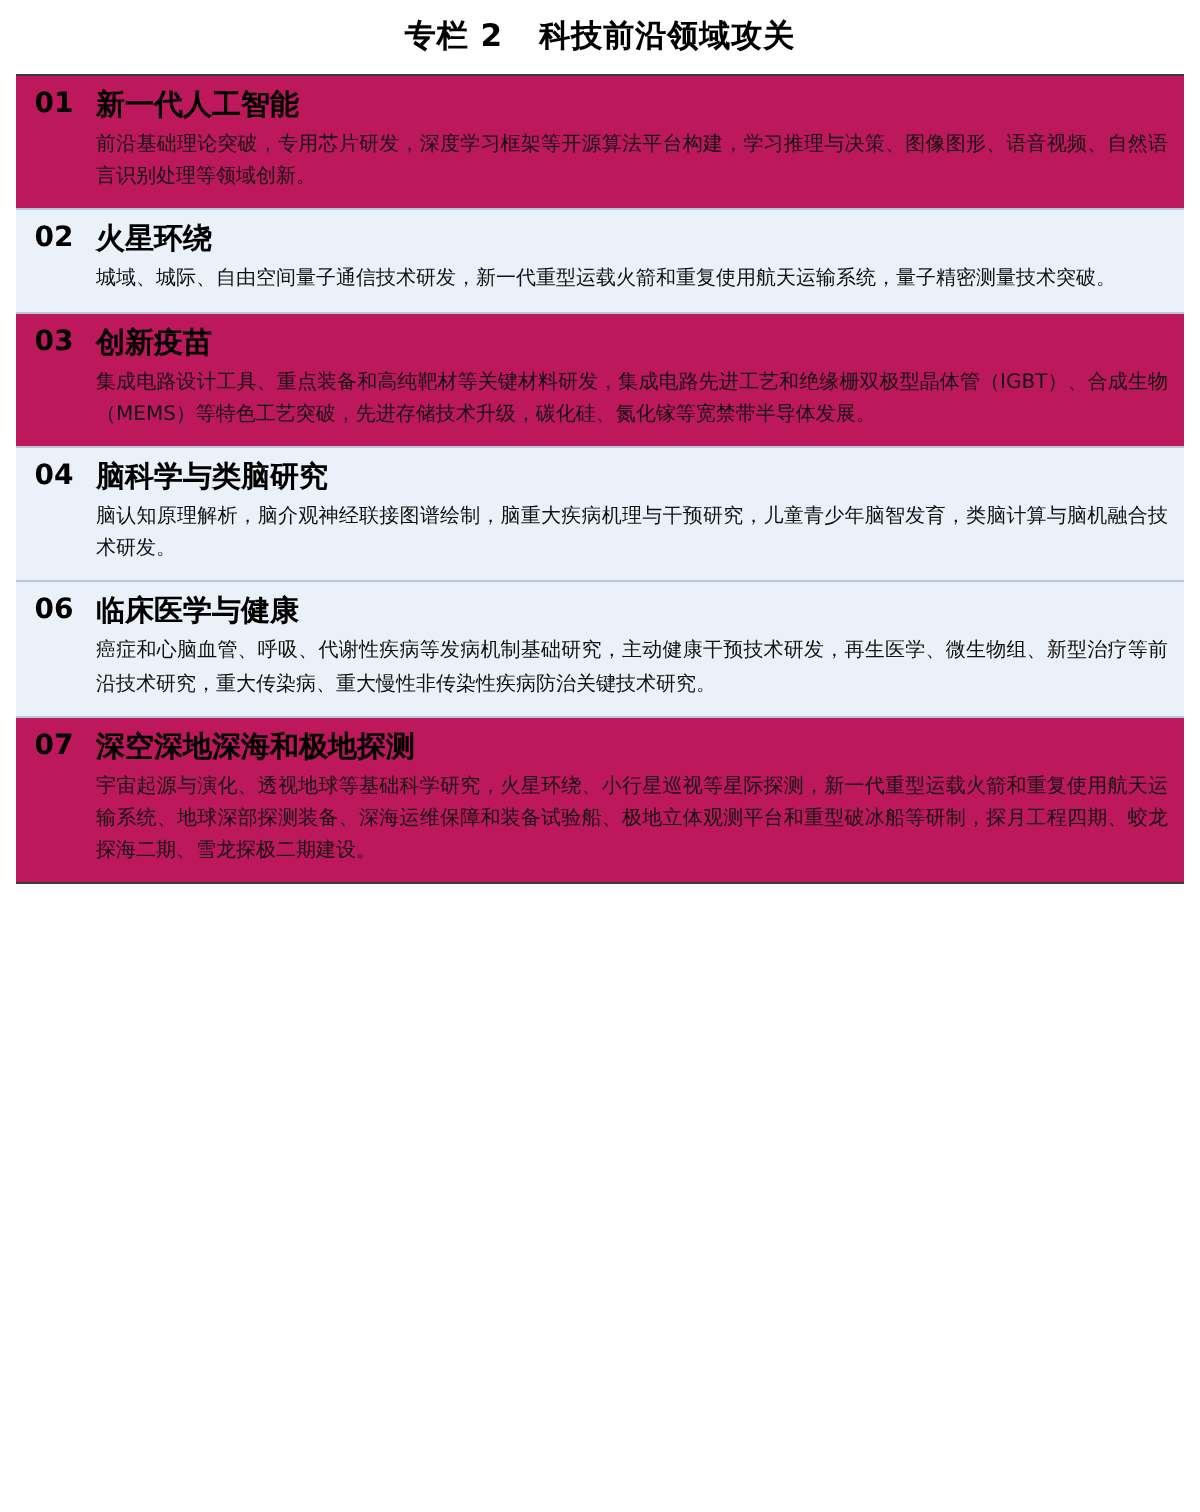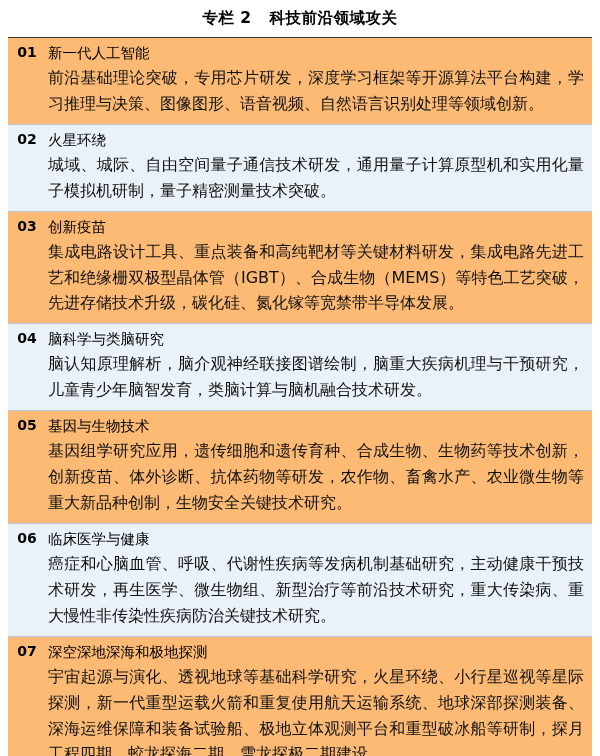--- a/index.html
+++ b/index.html
@@ -32,21 +32,21 @@
     margin-right: 18px;
   }
   table.panel {
     width: 100%;
     border-collapse: collapse;
     table-layout: fixed;
     border-top: 1.4px solid #3b3b3b;
     border-bottom: 1.4px solid #3b3b3b;
   }
   table.panel tr.row {
-    background: #fdba74;
+    background: #be185d;
   }
   table.panel tr.row.alt {
     background: #eaf1f8;
   }
   td.num {
     width: 38px;
     vertical-align: top;
     text-align: center;
     font-size: 14px;
     font-weight: bold;
@@ -58,27 +58,27 @@
     vertical-align: top;
     padding: 5px 8px 7px 2px;
     border-top: 1px solid #b9c8d8;
   }
   tr.row:first-child td.num,
   tr.row:first-child td.body {
     border-top: none;
   }
   .item-head {
     font-size: 14.5px;
-    font-weight: normal;
+    font-weight: bold;
     line-height: 1.45;
     margin: 0 0 1px 0;
     color: #000;
   }
   .item-text {
-    font-size: 16px;
+    font-size: 10px;
     line-height: 1.62;
     text-align: justify;
     text-justify: inter-ideograph;
     margin: 0;
     color: #111;
   }
 </style>
 </head>
 <body>
 
@@ -94,42 +94,35 @@
         <td class="num">01</td>
         <td class="body">
           <div class="item-head">新一代人工智能</div>
           <div class="item-text">前沿基础理论突破，专用芯片研发，深度学习框架等开源算法平台构建，学习推理与决策、图像图形、语音视频、自然语言识别处理等领域创新。</div>
         </td>
       </tr>
       <tr class="row alt">
         <td class="num">02</td>
         <td class="body">
           <div class="item-head">火星环绕</div>
-          <div class="item-text">城域、城际、自由空间量子通信技术研发，通用量子计算原型机和实用化量子模拟机研制，量子精密测量技术突破。</div>
+          <div class="item-text">城域、城际、自由空间量子通信技术研发，新一代重型运载火箭和重复使用航天运输系统，量子精密测量技术突破。</div>
         </td>
       </tr>
       <tr class="row">
         <td class="num">03</td>
         <td class="body">
           <div class="item-head">创新疫苗</div>
           <div class="item-text">集成电路设计工具、重点装备和高纯靶材等关键材料研发，集成电路先进工艺和绝缘栅双极型晶体管（IGBT）、合成生物（MEMS）等特色工艺突破，先进存储技术升级，碳化硅、氮化镓等宽禁带半导体发展。</div>
         </td>
       </tr>
       <tr class="row alt">
         <td class="num">04</td>
         <td class="body">
           <div class="item-head">脑科学与类脑研究</div>
           <div class="item-text">脑认知原理解析，脑介观神经联接图谱绘制，脑重大疾病机理与干预研究，儿童青少年脑智发育，类脑计算与脑机融合技术研发。</div>
-        </td>
-      </tr>
-      <tr class="row">
-        <td class="num">05</td>
-        <td class="body">
-          <div class="item-head">基因与生物技术</div>
-          <div class="item-text">基因组学研究应用，遗传细胞和遗传育种、合成生物、生物药等技术创新，创新疫苗、体外诊断、抗体药物等研发，农作物、畜禽水产、农业微生物等重大新品种创制，生物安全关键技术研究。</div>
         </td>
       </tr>
       <tr class="row alt">
         <td class="num">06</td>
         <td class="body">
           <div class="item-head">临床医学与健康</div>
           <div class="item-text">癌症和心脑血管、呼吸、代谢性疾病等发病机制基础研究，主动健康干预技术研发，再生医学、微生物组、新型治疗等前沿技术研究，重大传染病、重大慢性非传染性疾病防治关键技术研究。</div>
         </td>
       </tr>
       <tr class="row">

